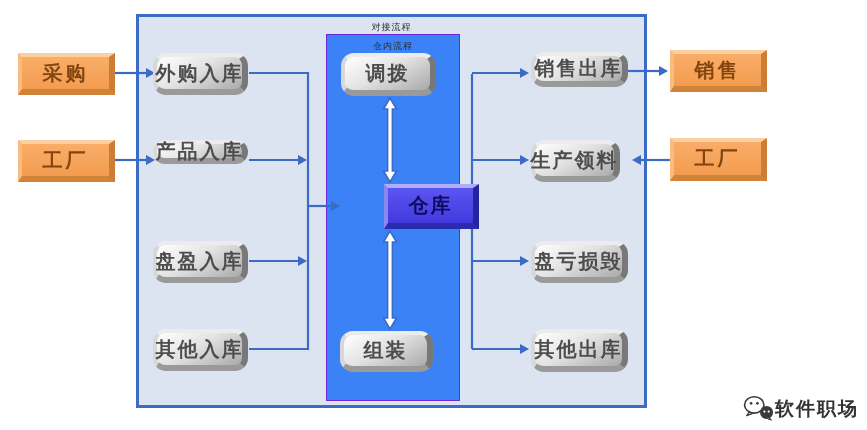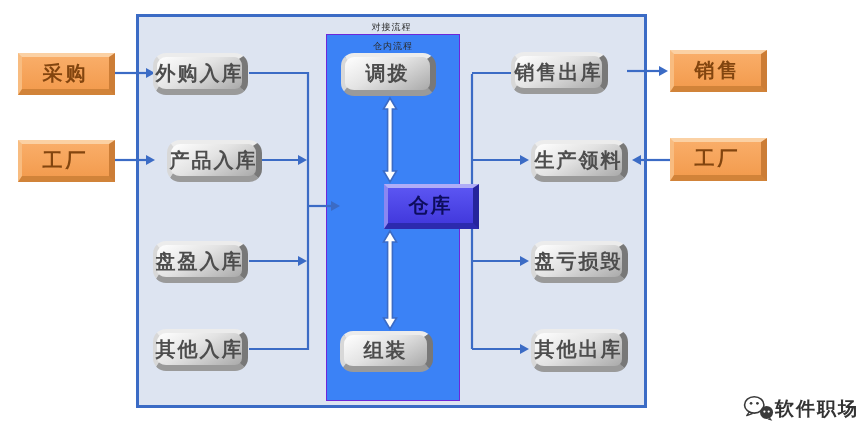--- a/index.html
+++ b/index.html
@@ -90,44 +90,44 @@
   <div class="box orange3d" style="left:18px;top:53px;width:97px;height:42px">
     <span class="box-label">采购</span>
   </div>
   <div class="box orange3d" style="left:18px;top:140px;width:97px;height:42px">
     <span class="box-label">工厂</span>
   </div>
 
   <div class="box gray3d" style="left:153px;top:53px;width:95px;height:42px">
     <span class="box-label">外购入库</span>
   </div>
-  <div class="box gray3d" style="left:167px;top:140px;width:95px;height:42px">
+  <div class="box gray3d" style="left:153px;top:140px;width:95px;height:24px">
     <span class="box-label">产品入库</span>
   </div>
   <div class="box gray3d" style="left:153px;top:241px;width:95px;height:42px">
     <span class="box-label">盘盈入库</span>
   </div>
   <div class="box gray3d" style="left:153px;top:329px;width:95px;height:42px">
     <span class="box-label">其他入库</span>
   </div>
 
   <div class="box gray3d" style="left:341px;top:53px;width:95px;height:43px">
     <span class="box-label">调拨</span>
   </div>
   <div class="box blue3d" style="left:343px;top:184px;width:95px;height:45px">
     <span class="box-label">仓库</span>
   </div>
   <div class="box gray3d" style="left:340px;top:331px;width:93px;height:41px">
     <span class="box-label">组装</span>
   </div>
 
-  <div class="box gray3d" style="left:511px;top:52px;width:97px;height:42px">
+  <div class="box gray3d" style="left:531px;top:52px;width:97px;height:35px">
     <span class="box-label">销售出库</span>
   </div>
-  <div class="box gray3d" style="left:531px;top:140px;width:97px;height:42px">
+  <div class="box gray3d" style="left:531px;top:140px;width:89px;height:42px">
     <span class="box-label">生产领料</span>
   </div>
   <div class="box gray3d" style="left:531px;top:241px;width:97px;height:42px">
     <span class="box-label">盘亏损毁</span>
   </div>
   <div class="box gray3d" style="left:531px;top:329px;width:97px;height:43px">
     <span class="box-label">其他出库</span>
   </div>
 
   <div class="box orange3d" style="left:670px;top:50px;width:97px;height:42px">

